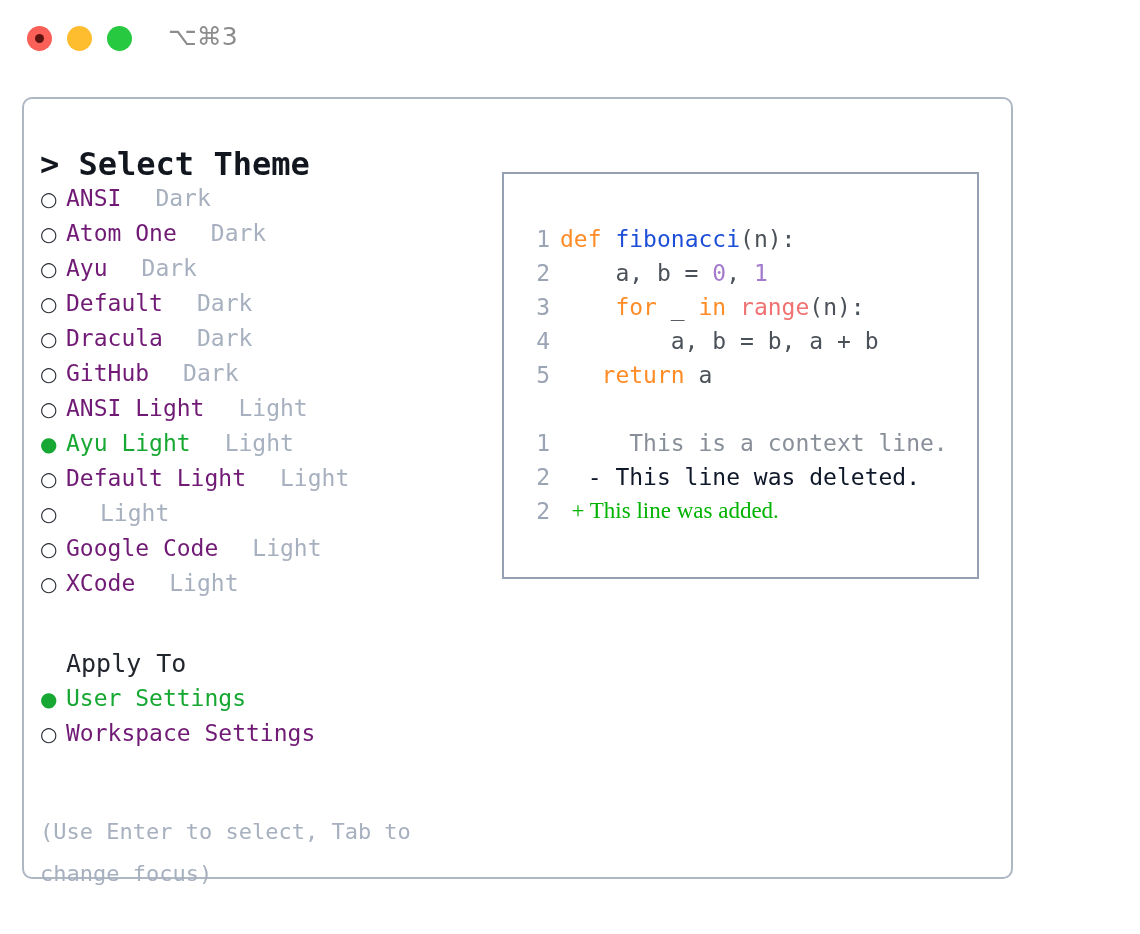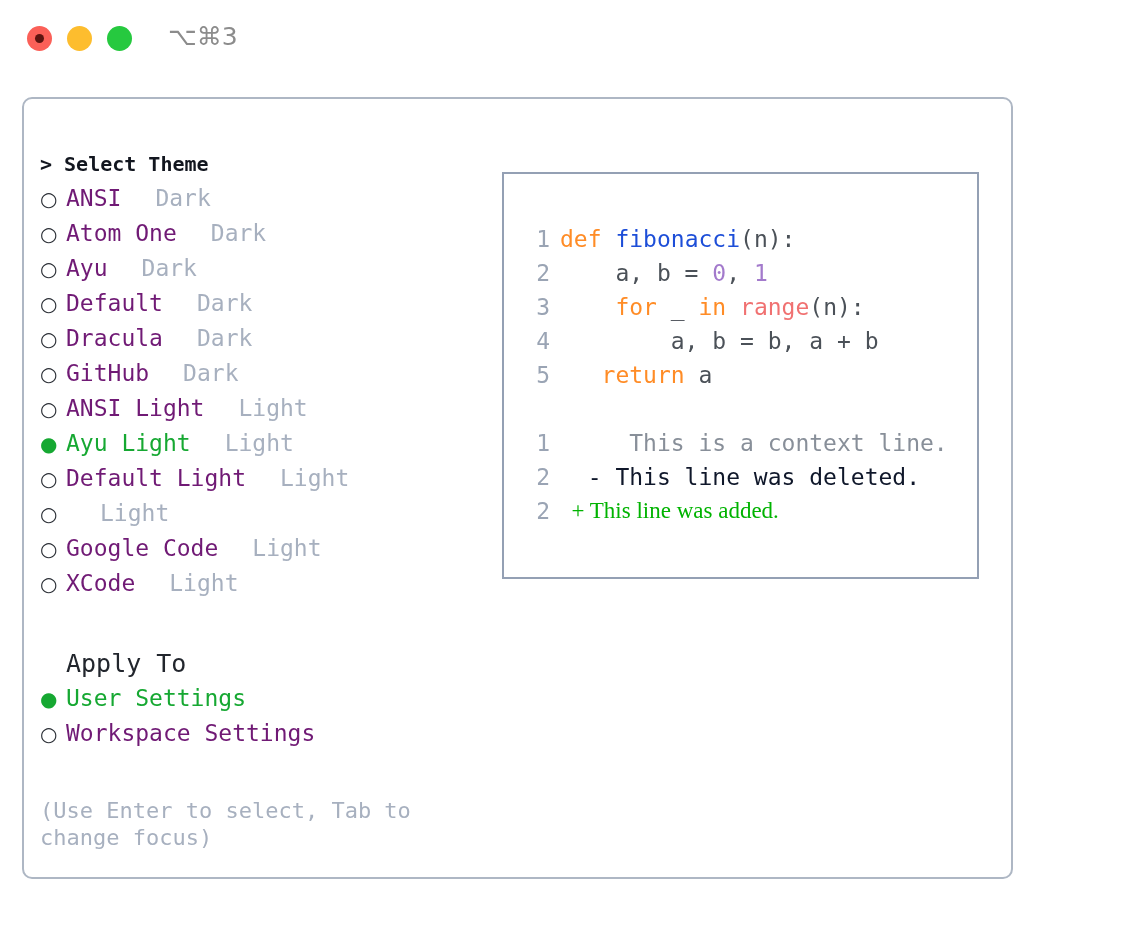--- a/index.html
+++ b/index.html
@@ -87,21 +87,21 @@
   }
 
   
   .left-col {
     position: absolute;
     left: 16px;
     top: 48px;
     width: 460px;
   }
   .heading {
-    font-size: 20px;
+    font-size: 32px;
     font-weight: bold;
     color: #12161f;
     line-height: 34px;
     white-space: pre;
   }
   .list { margin-top: 0px; }
   .row {
     display: flex;
     align-items: baseline;
     line-height: 34px;
@@ -128,24 +128,24 @@
 
   .subheading {
     font-size: 25px;
     color: #22262d;
     line-height: 34px;
     padding-left: 26px;
     white-space: pre;
   }
 
   .hint {
-    margin-top: 46px;
+    margin-top: 60px;
     font-size: 22px;
     color: #a7b0bf;
-    line-height: 27px;
+    line-height: 42px;
     width: 400px;
     white-space: pre-wrap;
   }
 
   
   .right-col {
     position: absolute;
     left: 478px;
     top: 48px;
     width: 500px;

